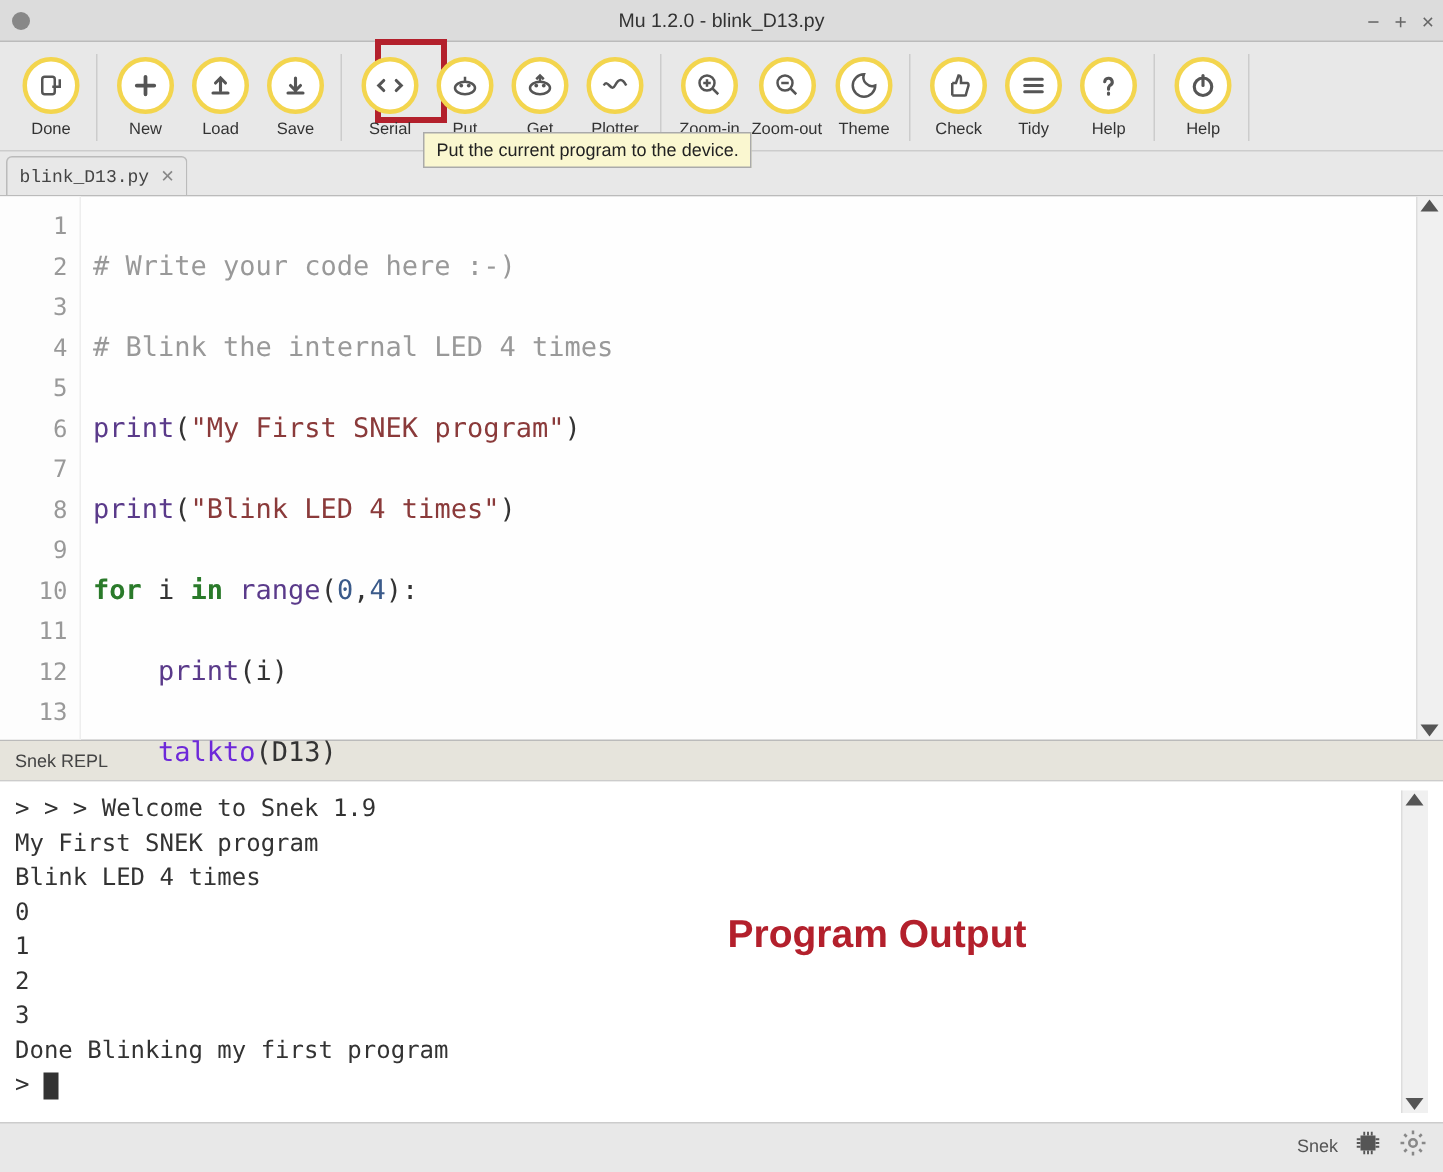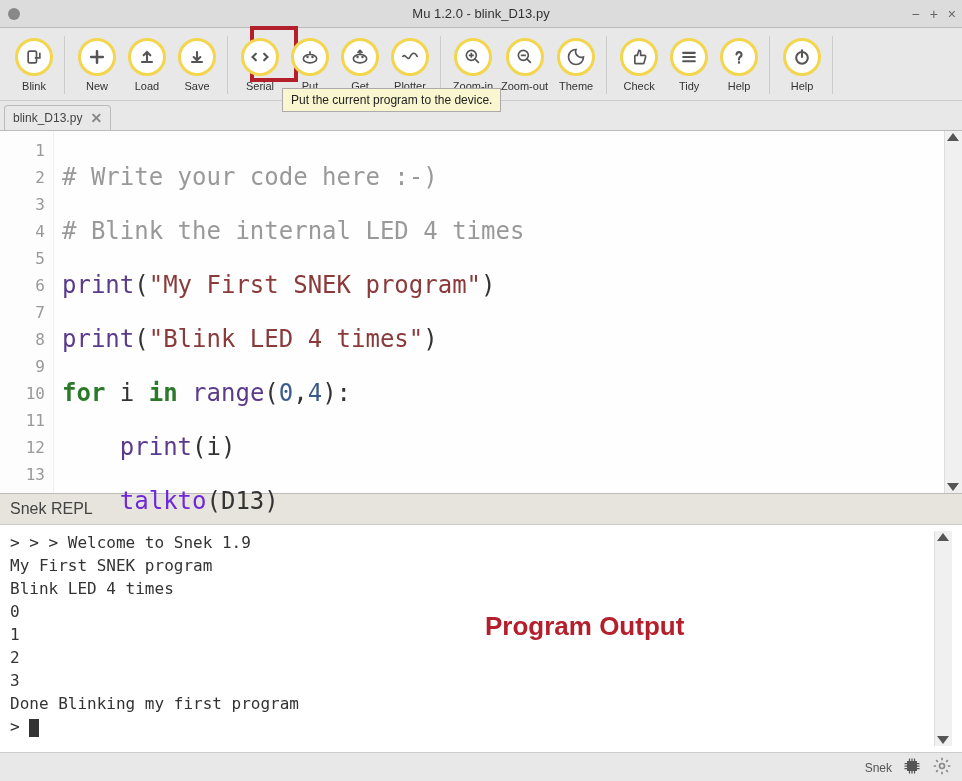--- a/index.html
+++ b/index.html
@@ -10,36 +10,36 @@
 .winbtns span{cursor:pointer;}
 .toolbar{background:#e8e8e8;padding:8px 4px 6px 4px;display:flex;gap:2px;border-bottom:1px solid #ccc;}
 .tgroup{display:flex;gap:2px;padding:0 6px;border-right:1px solid #ccc;}
 .tgroup:last-child{border-right:none;}
 .tbtn{display:flex;flex-direction:column;align-items:center;justify-content:flex-start;cursor:pointer;padding:2px 2px;min-width:48px;position:relative;}
 .iconcircle{width:38px;height:38px;border:3px solid #f3d54e;border-radius:50%;display:flex;align-items:center;justify-content:center;background:#fff;margin-bottom:4px;}
 .iconcircle svg{width:20px;height:20px;}
 .tbtn-label{font-size:11px;color:#333;}
 .highlight-box{position:absolute;border:4px solid #b3202c;top:-2px;left:250px;width:48px;height:56px;pointer-events:none;}
 .tooltip{position:absolute;top:60px;left:282px;background:#faf7d0;border:1px solid #aaa;padding:4px 8px;font-size:12px;color:#222;z-index:10;white-space:nowrap;}
-.tabbar{background:#e8e8e8;height:30px;display:flex;align-items:flex-end;padding-left:4px;border-bottom:1px solid #bbb;}
+.tabbar{background:#e8e8e8;height:30px;display:flex;align-items:flex-end;padding-left:4px;border-bottom:1px solid #bbb;font-family:Liberation Mono, monospace;}
 .tab{background:#e8e8e8;border:1px solid #bbb;border-bottom:none;border-radius:4px 4px 0 0;padding:4px 8px;font-size:12px;display:flex;align-items:center;gap:8px;color:#444;}
 .tab-close{color:#888;font-weight:bold;cursor:pointer;font-size:14px;}
 .editor{background:#fefefe;display:flex;height:363px;border-bottom:1px solid #bbb;position:relative;}
 .gutter{width:54px;background:#fdfdfd;text-align:right;padding:6px 8px 0 0;font-family:'DejaVu Sans Mono',monospace;font-size:16px;color:#999;line-height:27px;border-right:1px solid #eee;}
-.code{flex:1;padding:6px 0 0 8px;font-family:'DejaVu Sans Mono',monospace;font-size:24px;line-height:27px;white-space:pre;color:#333;}
+.code{flex:1;padding:6px 0 0 8px;font-family:'DejaVu Sans Mono',monospace;font-size:18px;line-height:27px;white-space:pre;color:#333;}
 .c-comment{color:#999;}
 .c-kw{color:#2a7a2a;font-weight:bold;}
 .c-fn{color:#6d28d9;}
 .c-str{color:#8a3a3a;}
 .c-num{color:#3a5a8a;}
 .c-builtin{color:#5a3a8a;}
 .scrollbar{width:18px;background:#f0f0f0;border-left:1px solid #ddd;position:relative;}
 .sb-up{position:absolute;top:2px;left:2px;width:0;height:0;border-left:6px solid transparent;border-right:6px solid transparent;border-bottom:8px solid #555;}
 .sb-down{position:absolute;bottom:2px;left:2px;width:0;height:0;border-left:6px solid transparent;border-right:6px solid transparent;border-top:8px solid #555;}
-.repl-header{background:#e6e4dc;padding:6px 10px;font-size:16px;color:#444;border-bottom:1px solid #ccc;}
+.repl-header{background:#e6e4dc;padding:6px 10px;font-size:12px;color:#444;border-bottom:1px solid #ccc;}
 .repl{background:#fff;height:227px;padding:6px 10px;font-family:'DejaVu Sans Mono',monospace;font-size:16px;line-height:23px;white-space:pre;color:#333;position:relative;display:flex;}
 .repl-content{flex:1;}
 .annotation{position:absolute;top:90px;left:485px;color:#b3202c;font-weight:bold;font-size:26px;font-family:sans-serif;}
 .cursor{display:inline-block;width:10px;height:18px;background:#333;vertical-align:middle;}
 .statusbar{height:30px;background:#e8e8e8;border-top:1px solid #ccc;display:flex;justify-content:space-between;align-items:center;padding:0 10px;font-size:12px;color:#555;}
 .status-right{display:flex;gap:10px;align-items:center;}
 .chip-icon svg,.gear-icon svg{width:20px;height:20px;}
 </style>
 </head>
 <body>
@@ -57,21 +57,21 @@
 <div class="toolbar" style="position:relative;">
   <div class="highlight-box"></div>
   <div class="tgroup">
     <div class="tbtn">
       <div class="iconcircle">
           <svg viewBox="0 0 24 24">
             <rect x="5" y="5" width="10" height="14" rx="2" fill="none" stroke="#555" stroke-width="2"></rect>
             <path d="M13 13 l6 0 l0 -6" fill="none" stroke="#555" stroke-width="2"></path>
           </svg>
         </div>
-      <span class="tbtn-label">Blink</span>
+      <span class="tbtn-label">Done</span>
     </div>
   </div>
   <div class="tgroup">
     <div class="tbtn">
       <div class="iconcircle">
           <svg viewBox="0 0 24 24">
             <path d="M12 5v14M5 12h14" stroke="#555" stroke-width="3" stroke-linecap="round"></path>
           </svg>
         </div>
       <span class="tbtn-label">New</span>

